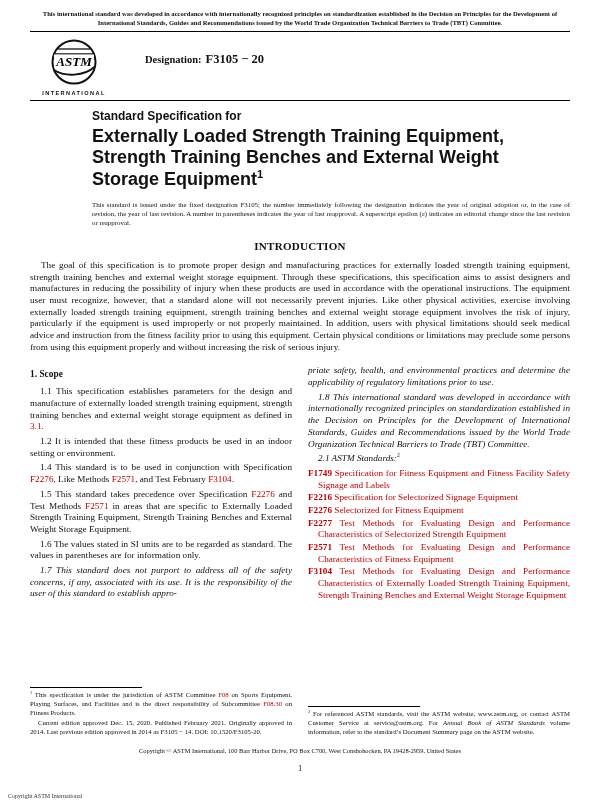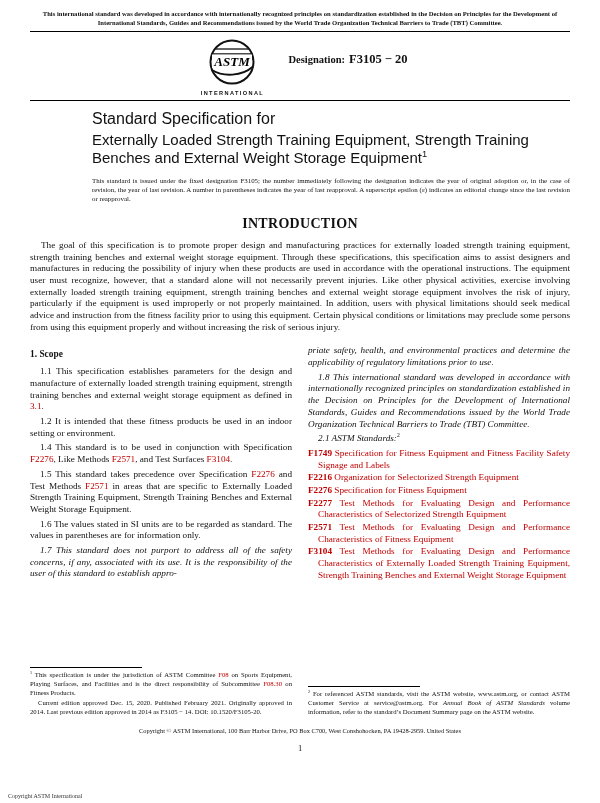--- a/index.html
+++ b/index.html
@@ -3,33 +3,33 @@
 <meta charset="utf-8">
 <style>
   * { margin:0; padding:0; box-sizing:border-box; }
   html,body { background:#888; }
   body { width:600px; font-family:"Liberation Serif", serif; color:#111; }
   .page { width:600px; height:803px; background:#fff; position:relative; padding:8px 30px 0 30px; overflow:hidden; }
 
   .notice { font-size:6.6px; font-weight:bold; text-align:center; line-height:1.32; margin:2px 4px 4px 4px; }
   .rule { border:none; border-top:1px solid #000; height:0; }
 
-  .header-band { display:flex; align-items:flex-start; padding:5px 4px 4px 4px;justify-content:center; }
+  .header-band { display:flex; align-items:flex-start; padding:5px 4px 4px 4px; }
   .logo-wrap { width:80px; display:flex; flex-direction:column; align-items:center; }
   .logo-intl { font-size:5.6px; font-weight:bold; letter-spacing:1.4px; margin-top:1px; font-family:"Liberation Sans", sans-serif; }
-  .designation { margin-left:16px; margin-top:12px; }
+  .designation { margin-left:31px; margin-top:12px; }
   .designation .lbl { font-weight:bold; font-size:10.5px; }
   .designation .val { font-weight:bold; font-size:12.5px; }
 
   .title-block { margin:8px 0 0 62px; }
-  .kicker { font-size:16px; font-weight:normal; line-height:1.2; font-family:"Liberation Sans", sans-serif; }
-  .doc-title { font-size:15px; font-weight:normal; line-height:1.2; margin-top:2px; font-family:"Liberation Sans", sans-serif; }
+  .kicker { font-size:12px; font-weight:bold; line-height:1.2; font-family:"Liberation Sans", sans-serif; }
+  .doc-title { font-size:18px; font-weight:bold; line-height:1.2; margin-top:2px; font-family:"Liberation Sans", sans-serif; }
   .issuance { font-size:6.9px; line-height:1.32; text-align:justify; margin-top:9px; }
 
-  .intro-heading { text-align:center; font-weight:bold; font-size:14px; margin:13px 0 8px 0; letter-spacing:0.3px; }
+  .intro-heading { text-align:center; font-weight:bold; font-size:11px; margin:13px 0 8px 0; letter-spacing:0.3px; }
   .intro-body { font-size:9.2px; line-height:1.27; text-align:justify; text-indent:11px; }
 
   .columns { display:flex; gap:16px; margin-top:12px; height:372px; }
   .col { flex:1; display:flex; flex-direction:column; font-size:9.2px; line-height:1.27; min-width:0; }
   .col p { text-align:justify; text-indent:10px; margin:0 0 3px 0; }
   .sec-heading { font-weight:bold; font-size:9.4px; margin:4px 0 5px 0; }
   .sec-heading.later { margin-top:7px; }
   .italic { font-style:italic; }
   .ref-item { text-align:justify; padding-left:10px; text-indent:-10px; margin-bottom:1px; }
 
@@ -85,41 +85,41 @@
 
   <div class="intro-heading">INTRODUCTION</div>
   <div class="intro-body">The goal of this specification is to promote proper design and manufacturing practices for externally loaded strength training equipment, strength training benches and external weight storage equipment. Through these specifications, this specification aims to assist designers and manufactures in reducing the possibility of injury when these products are used in accordance with the operational instructions. The equipment user must recognize, however, that a standard alone will not necessarily prevent injuries. Like other physical activities, exercise involving externally loaded strength training equipment, strength training benches and external weight storage equipment involves the risk of injury, particularly if the equipment is used improperly or not properly maintained. In addition, users with physical limitations should seek medical advice and instruction from the fitness facility prior to using this equipment. Certain physical conditions or limitations may preclude some persons from using this equipment properly and without increasing the risk of serious injury.</div>
 
   <div class="columns">
 
     <div class="col">
       <div class="sec-heading">1. Scope</div>
       <p><span>1.1 This specification establishes parameters for the design and manufacture of externally loaded strength training equipment, strength training benches and external weight storage equipment as defined in </span><span class="link">3.1</span><span>.</span></p>
       <p><span>1.2 It is intended that these fitness products be used in an indoor setting or environment.</span></p>
-      <p><span>1.4 This standard is to be used in conjunction with Specification </span><span class="link">F2276</span><span>, Like Methods </span><span class="link">F2571</span><span>, and Test Surfaces </span><span class="link">F3104</span><span>.</span></p>
+      <p><span>1.4 This standard is to be used in conjunction with Specification </span><span class="link">F2276</span><span>, Like Methods </span><span class="link">F2571</span><span>, and Test February </span><span class="link">F3104</span><span>.</span></p>
       <p><span>1.5 This standard takes precedence over Specification </span><span class="link">F2276</span><span> and Test Methods </span><span class="link">F2571</span><span> in areas that are specific to Externally Loaded Strength Training Equipment, Strength Training Benches and External Weight Storage Equipment.</span></p>
       <p><span>1.6 The values stated in SI units are to be regarded as standard. The values in parentheses are for information only.</span></p>
       <p class="italic"><span>1.7 This standard does not purport to address all of the safety concerns, if any, associated with its use. It is the responsibility of the user of this standard to establish appro-</span></p>
 
       <div class="footnote">
         <div class="fn-rule"></div>
         <div class="fn-p"><span class="sup">1</span><span> This specification is under the jurisdiction of ASTM Committee </span><span class="link">F08</span><span> on Sports Equipment, Playing Surfaces, and Facilities and is the direct responsibility of Subcommittee </span><span class="link">F08.30</span><span> on Fitness Products.</span></div>
         <div class="fn-p fn-indent"><span>Current edition approved Dec. 15, 2020. Published February 2021. Originally approved in 2014. Last previous edition approved in 2014 as F3105 − 14. DOI: 10.1520/F3105-20.</span></div>
       </div>
     </div>
 
     <div class="col">
       <p class="italic" style="text-indent:0"><span>priate safety, health, and environmental practices and determine the applicability of regulatory limitations prior to use.</span></p>
       <p class="italic"><span>1.8 This international standard was developed in accordance with internationally recognized principles on standardization established in the Decision on Principles for the Development of International Standards, Guides and Recommendations issued by the World Trade Organization Technical Barriers to Trade (TBT) Committee.</span></p>
 
       <p><span class="i">2.1 ASTM Standards:</span><span class="sup">2</span></p>
 
       <div class="ref-item"><span class="link b">F1749</span><span class="link"> Specification for Fitness Equipment and Fitness Facility Safety Signage and Labels</span></div>
-      <div class="ref-item"><span class="link b">F2216</span><span class="link"> Organization for Selectorized Strength Equipment</span></div>
-      <div class="ref-item"><span class="link b">F2276</span><span class="link"> Specification for Fitness Equipment</span></div>
+      <div class="ref-item"><span class="link b">F2216</span><span class="link"> Specification for Selectorized Signage Equipment</span></div>
+      <div class="ref-item"><span class="link b">F2276</span><span class="link"> Selectorized for Fitness Equipment</span></div>
       <div class="ref-item"><span class="link b">F2277</span><span class="link"> Test Methods for Evaluating Design and Performance Characteristics of Selectorized Strength Equipment</span></div>
       <div class="ref-item"><span class="link b">F2571</span><span class="link"> Test Methods for Evaluating Design and Performance Characteristics of Fitness Equipment</span></div>
       <div class="ref-item"><span class="link b">F3104</span><span class="link"> Test Methods for Evaluating Design and Performance Characteristics of Externally Loaded Strength Training Equipment, Strength Training Benches and External Weight Storage Equipment</span></div>
 
       <div class="footnote">
         <div class="fn-rule"></div>
         <div class="fn-p"><span class="sup">2</span><span> For referenced ASTM standards, visit the ASTM website, www.astm.org, or contact ASTM Customer Service at service@astm.org. For </span><span class="i">Annual Book of ASTM Standards</span><span> volume information, refer to the standard’s Document Summary page on the ASTM website.</span></div>
       </div>
     </div>
 

